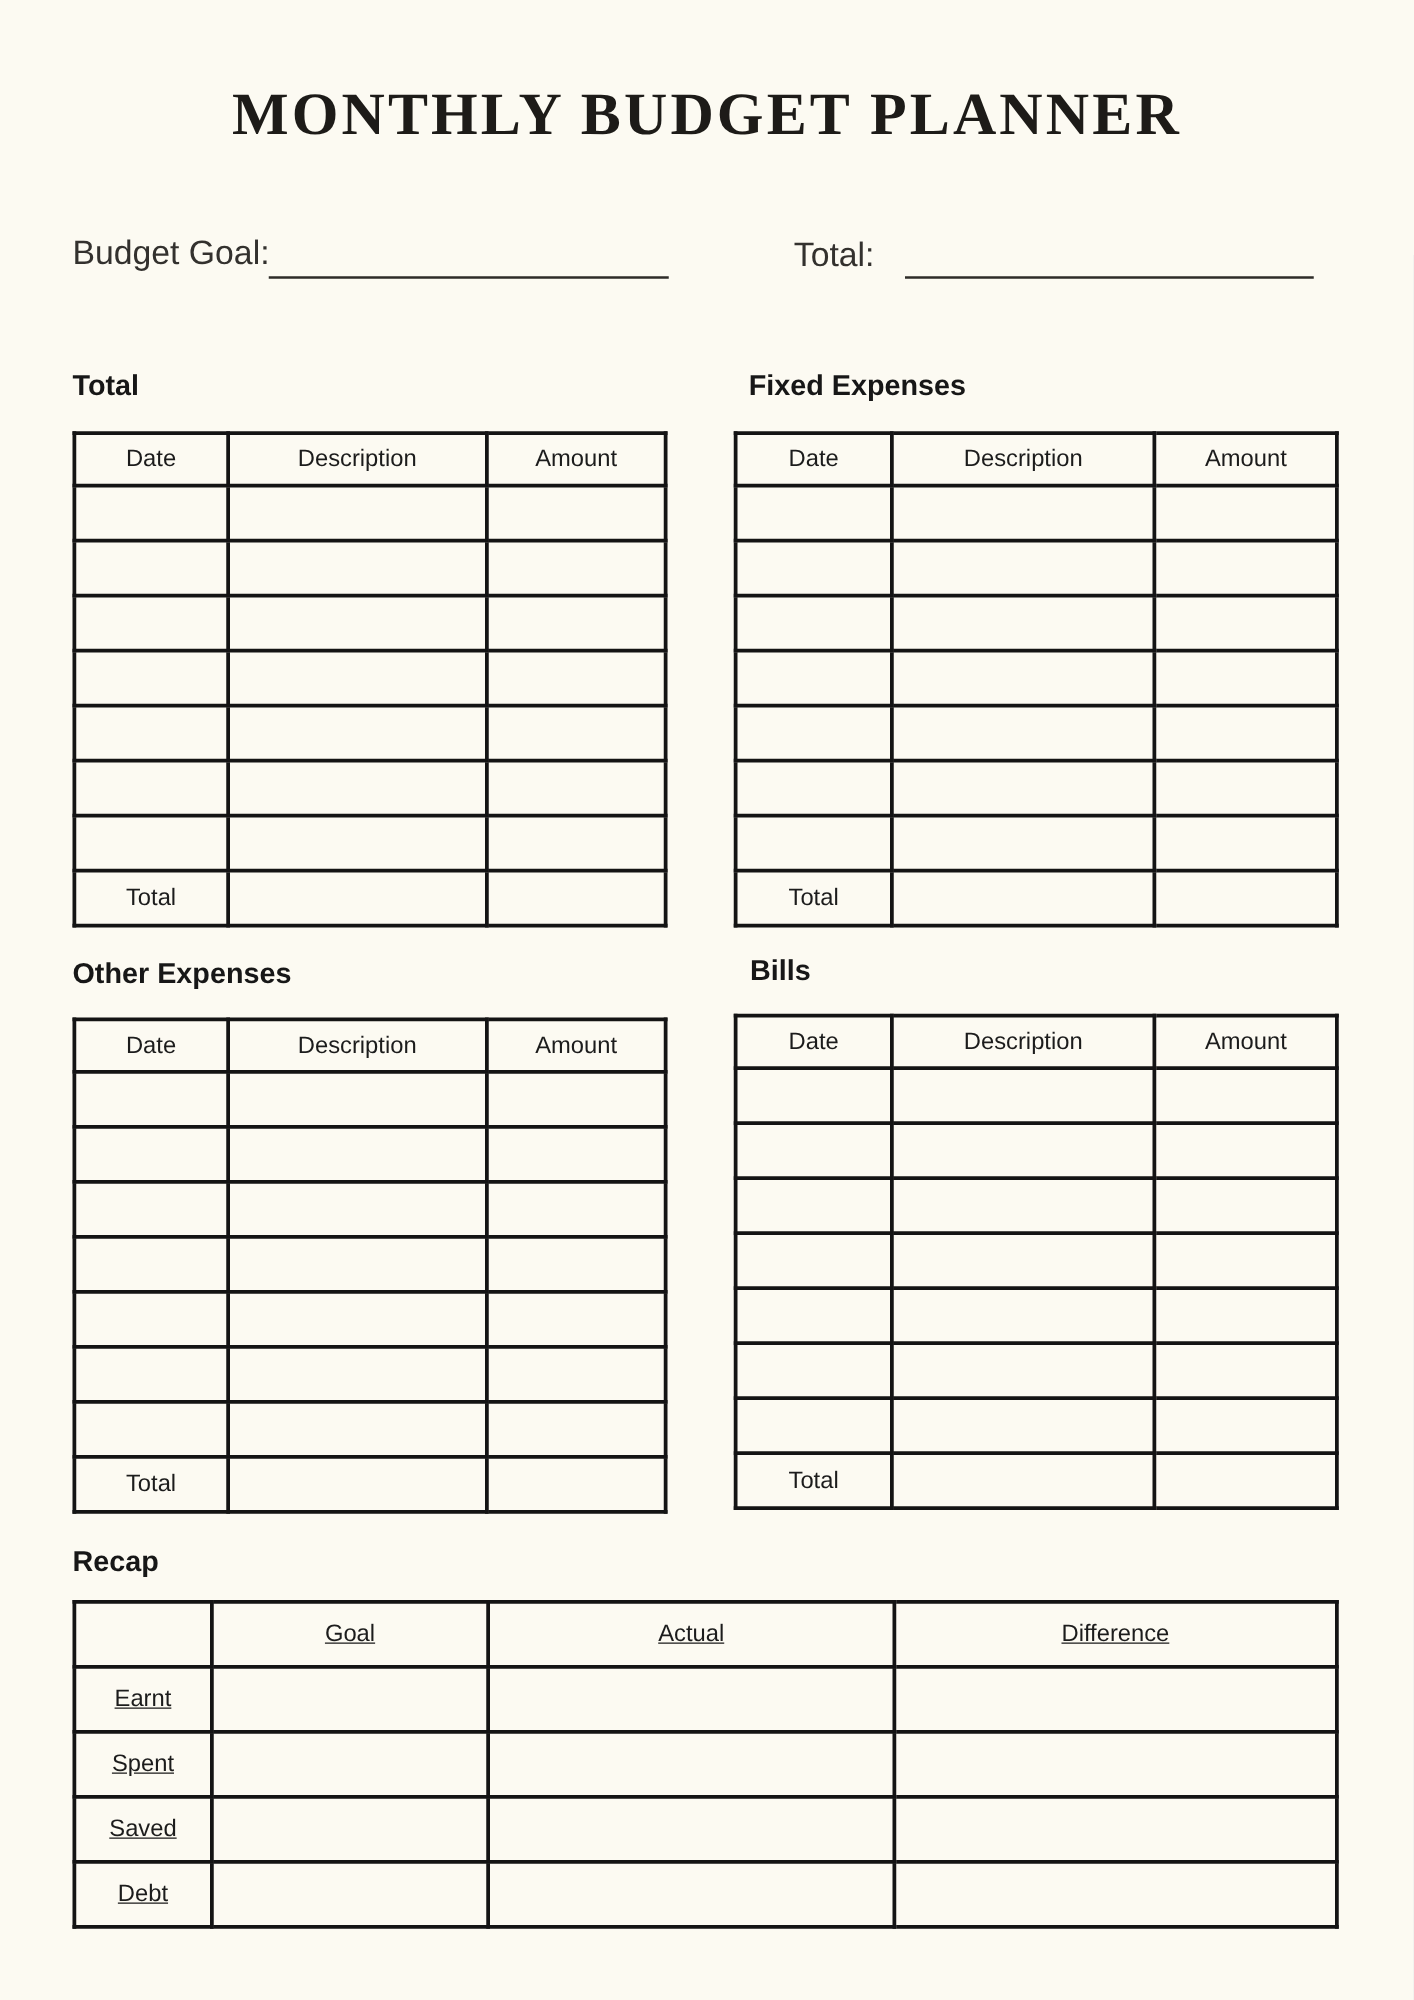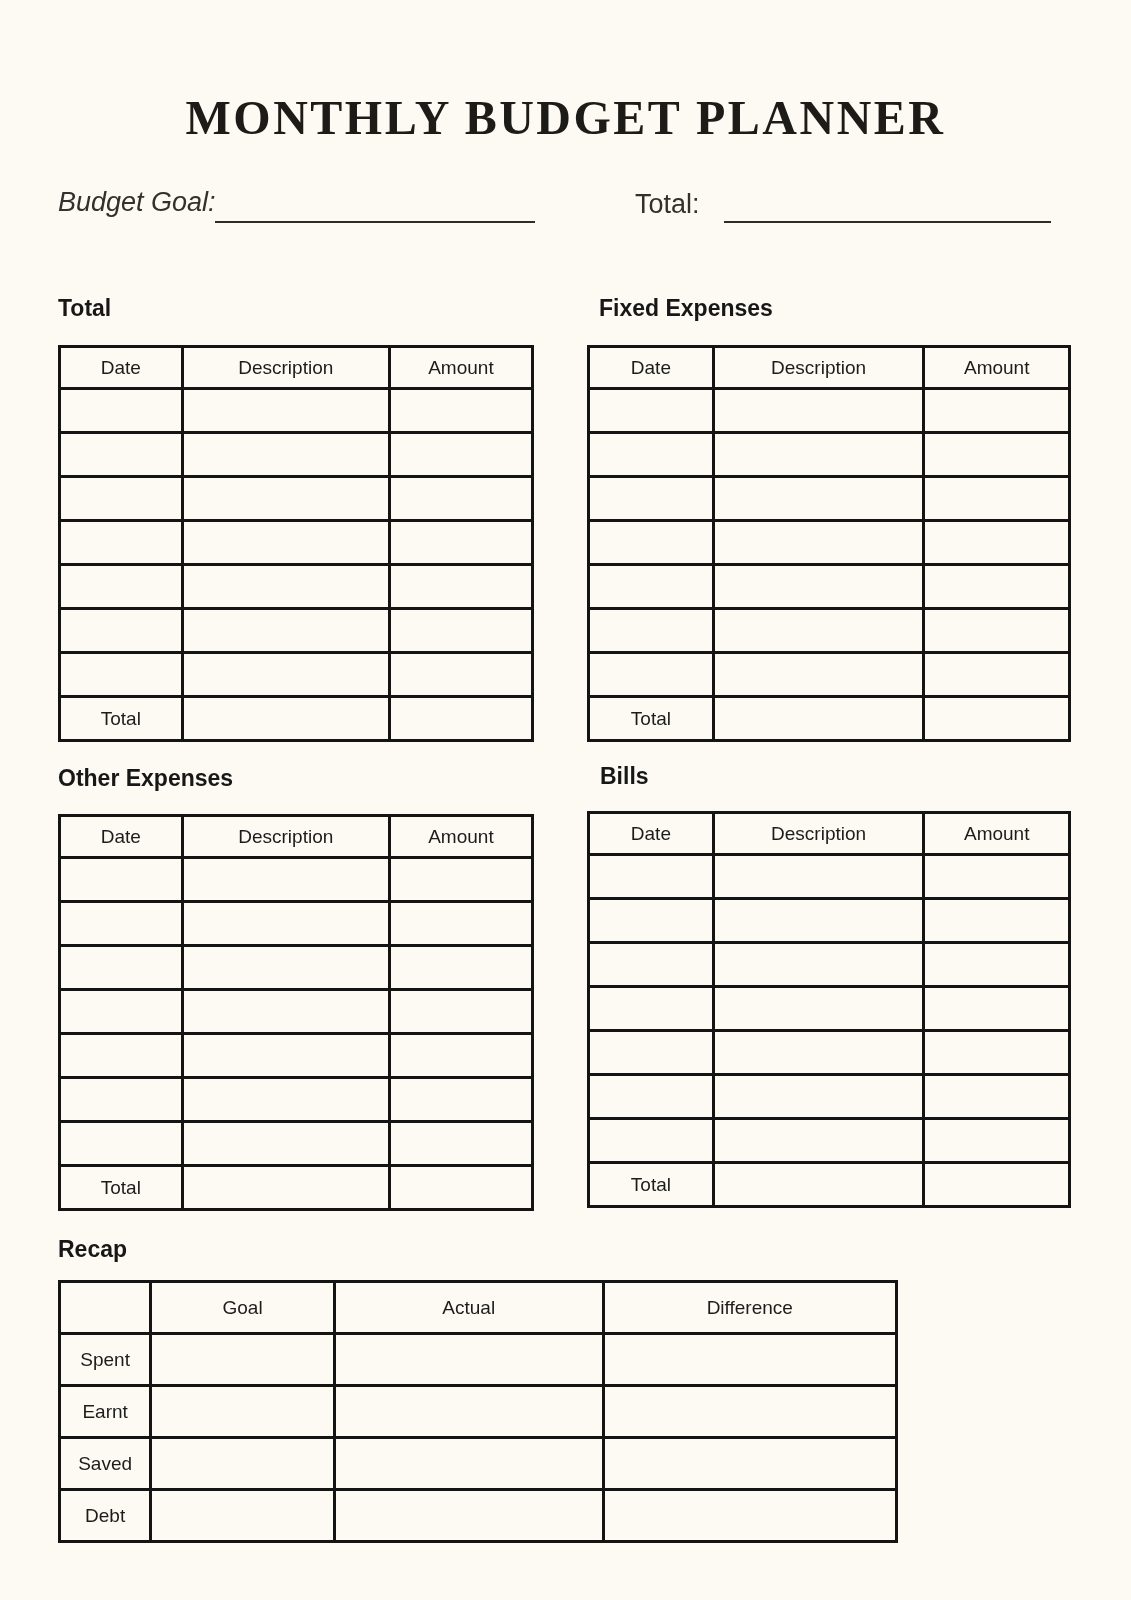--- a/index.html
+++ b/index.html
@@ -2,28 +2,28 @@
 <html><head>
 <meta charset="utf-8">
 <style>
   html,body{margin:0;padding:0;background:#e8e8e8;}
   .page{
     position:relative;width:1131px;height:1600px;background:#FCFAF2;
     font-family:"Liberation Sans",sans-serif;color:#1a1a1a;overflow:hidden;
     margin:0 auto;
   }
   .title{
-    position:absolute;left:0;right:0;top:90px;margin:0;text-align:center;
+    position:absolute;left:0;right:0;top:64px;margin:0;text-align:center;
     font-family:"Liberation Serif",serif;font-weight:700;font-size:48px;
     letter-spacing:2.5px;color:#1d1b18;
   }
   .field-label{
     position:absolute;font-size:27px;font-weight:400;color:#33312e;line-height:1;
   }
-  .lbl-goal{left:58px;top:189px;font-style:italic;}
+  .lbl-goal{left:58px;top:189px;}
   .lbl-month{left:635px;top:191px;}
   .line{position:absolute;height:0;border-bottom:2px solid #2e2c29;}
   .line-goal{left:215px;top:221px;width:320px;}
   .line-month{left:724px;top:221px;width:327px;}
 
   .sec-heading{
     position:absolute;margin:0;font-size:23px;font-weight:700;color:#171717;line-height:1.2;
   }
   .h-income{left:58px;top:295px;}
   .h-fixed{left:599px;top:295px;}
@@ -39,21 +39,21 @@
   table.entry th{height:39px;}
   table.entry td{height:41px;}
   .t-income{left:58px;top:345px;width:476px;}
   .t-fixed {left:587px;top:345px;width:484px;}
   .t-other {left:58px;top:814px;width:476px;}
   .t-bills {left:587px;top:811px;width:484px;}
   table.entry th:nth-child(1){width:25.8%;margin-top:36px;}
   table.entry th:nth-child(2){width:44%;}
   table.entry th:nth-child(3){width:30.2%;margin-left:28px;}
 
-  .t-recap{left:58px;top:1280px;width:840px;}
+  .t-recap{left:58px;top:1280px;width:1013px;text-decoration:underline;}
   table.recap th,table.recap td{height:49px;}
   table.recap th:nth-child(1){width:10.7%;}
   table.recap th:nth-child(2){width:21.9%;}
   table.recap th:nth-child(3){width:32.2%;}
   table.recap th:nth-child(4){width:35.2%;}
 </style>
 </head>
 <body>
 
 <div class="page">
@@ -283,32 +283,32 @@
       <thead>
         <tr>
           <th></th>
           <th>Goal</th>
           <th>Actual</th>
           <th>Difference</th>
         </tr>
       </thead>
       <tbody>
         <tr>
+          <td>Earnt</td>
+          <td></td>
+          <td></td>
+          <td></td>
+        </tr>
+        <tr>
           <td>Spent</td>
           <td></td>
           <td></td>
           <td></td>
         </tr>
         <tr>
-          <td>Earnt</td>
-          <td></td>
-          <td></td>
-          <td></td>
-        </tr>
-        <tr>
           <td>Saved</td>
           <td></td>
           <td></td>
           <td></td>
         </tr>
         <tr>
           <td>Debt</td>
           <td></td>
           <td></td>
           <td></td>

